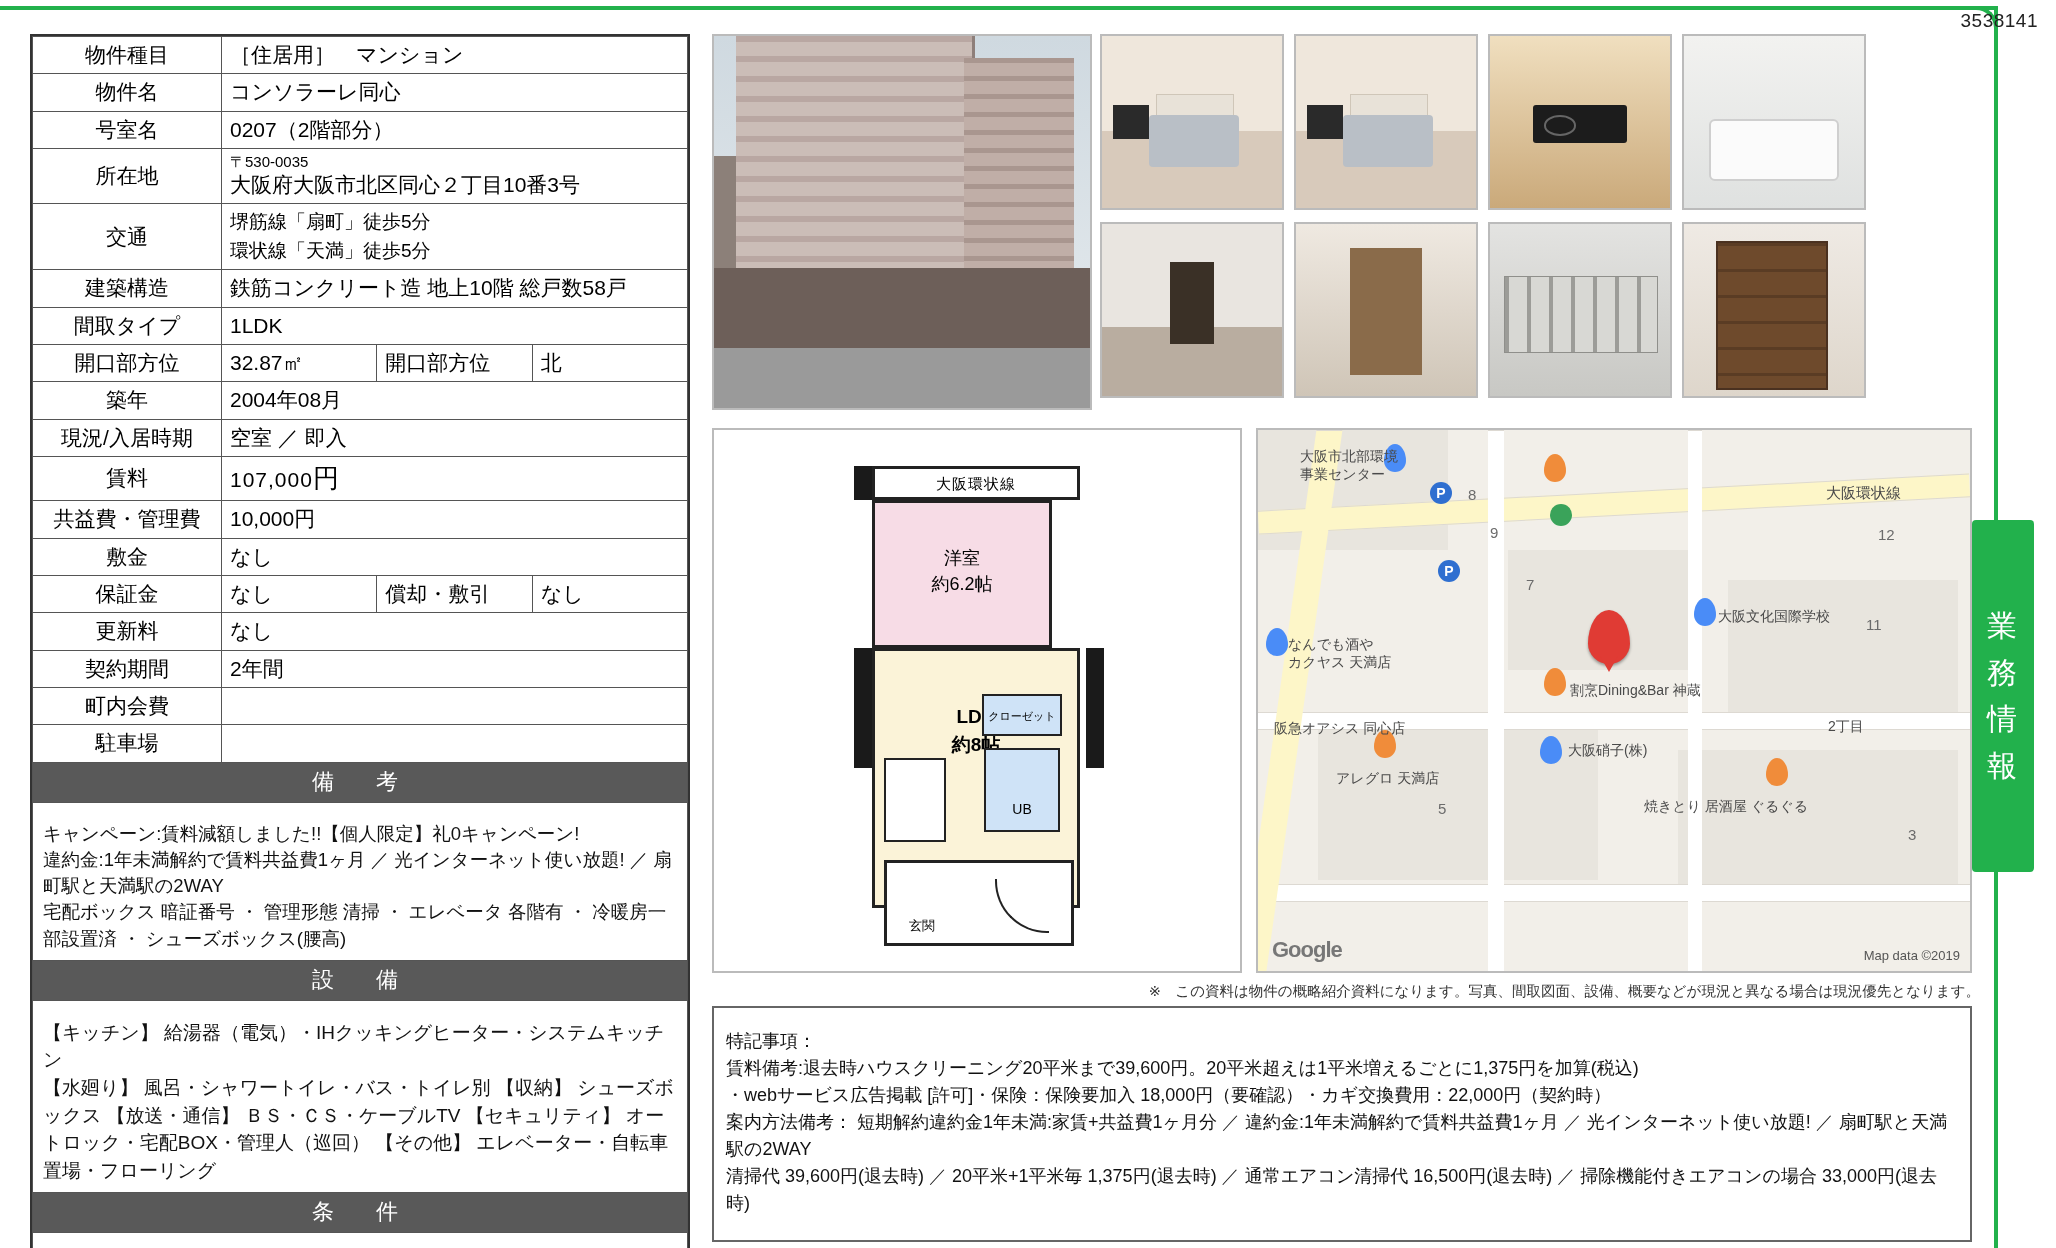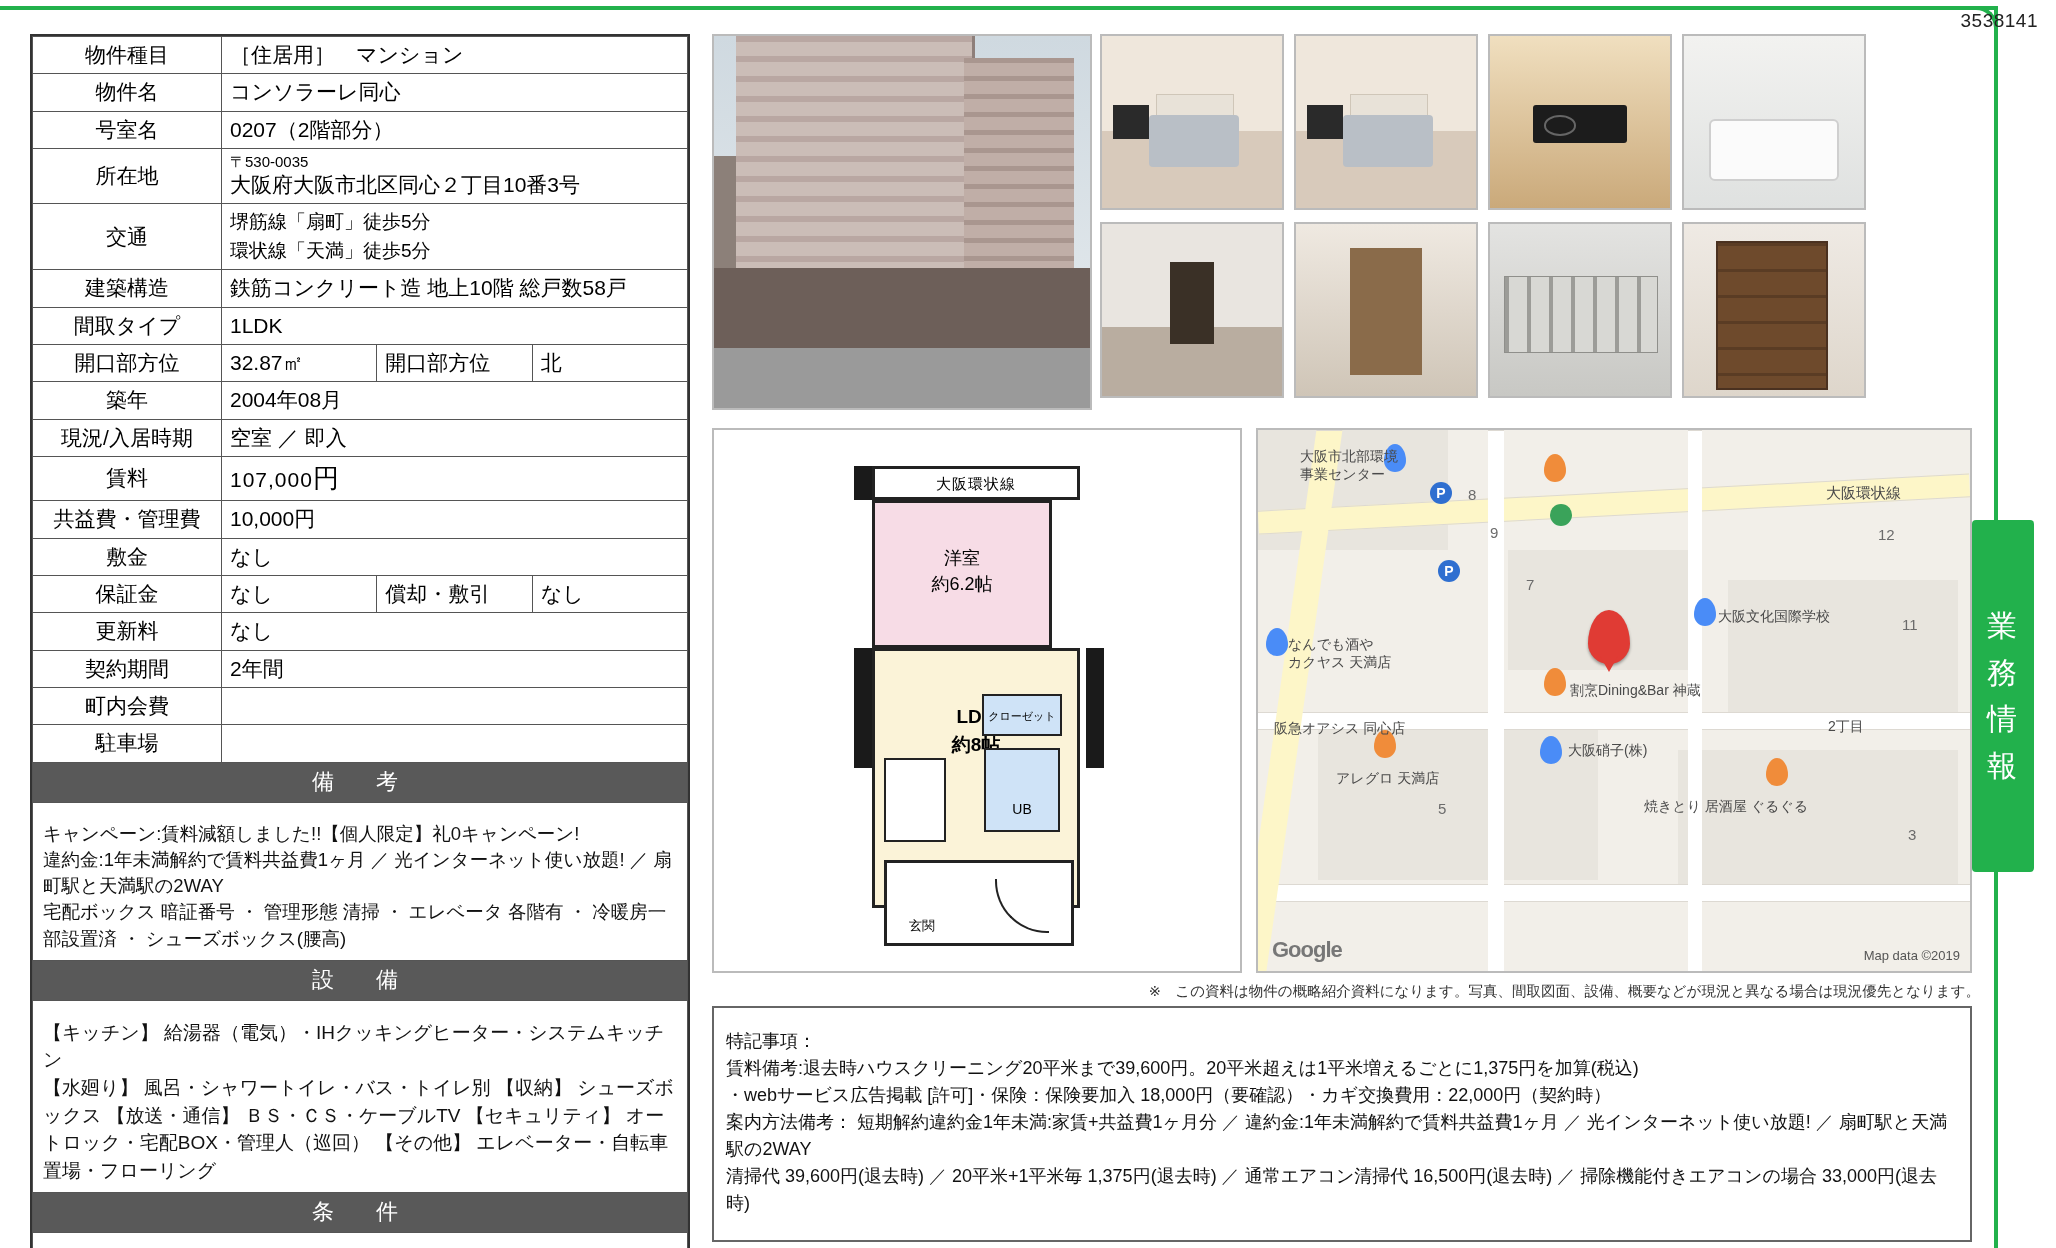--- a/index.html
+++ b/index.html
@@ -542,21 +542,21 @@
     <div class="map-label" style="left:16px;top:290px;">阪急オアシス 同心店</div>
     <div class="map-label" style="left:310px;top:312px;">大阪硝子(株)</div>
     <div class="map-label" style="left:78px;top:340px;">アレグロ 天満店</div>
     <div class="map-label" style="left:386px;top:368px;">焼きとり 居酒屋  ぐるぐる</div>
     <div class="map-label" style="left:570px;top:288px;">2丁目</div>
 
     <div class="num-label" style="left:210px;top:56px;">8</div>
     <div class="num-label" style="left:232px;top:94px;">9</div>
     <div class="num-label" style="left:620px;top:96px;">12</div>
     <div class="num-label" style="left:268px;top:146px;">7</div>
-    <div class="num-label" style="left:644px;top:186px;">11</div>
+    <div class="num-label" style="left:608px;top:186px;">11</div>
     <div class="num-label" style="left:180px;top:370px;">5</div>
     <div class="num-label" style="left:650px;top:396px;">3</div>
 
     <div class="google-logo">Google</div>
     <div class="map-attr">Map data ©2019</div>
   </div>
 
   <div class="disclaimer">※　この資料は物件の概略紹介資料になります。写真、間取図面、設備、概要などが現況と異なる場合は現況優先となります。</div>
 
   <div class="special-box" style="white-space:pre-line">特記事項：

